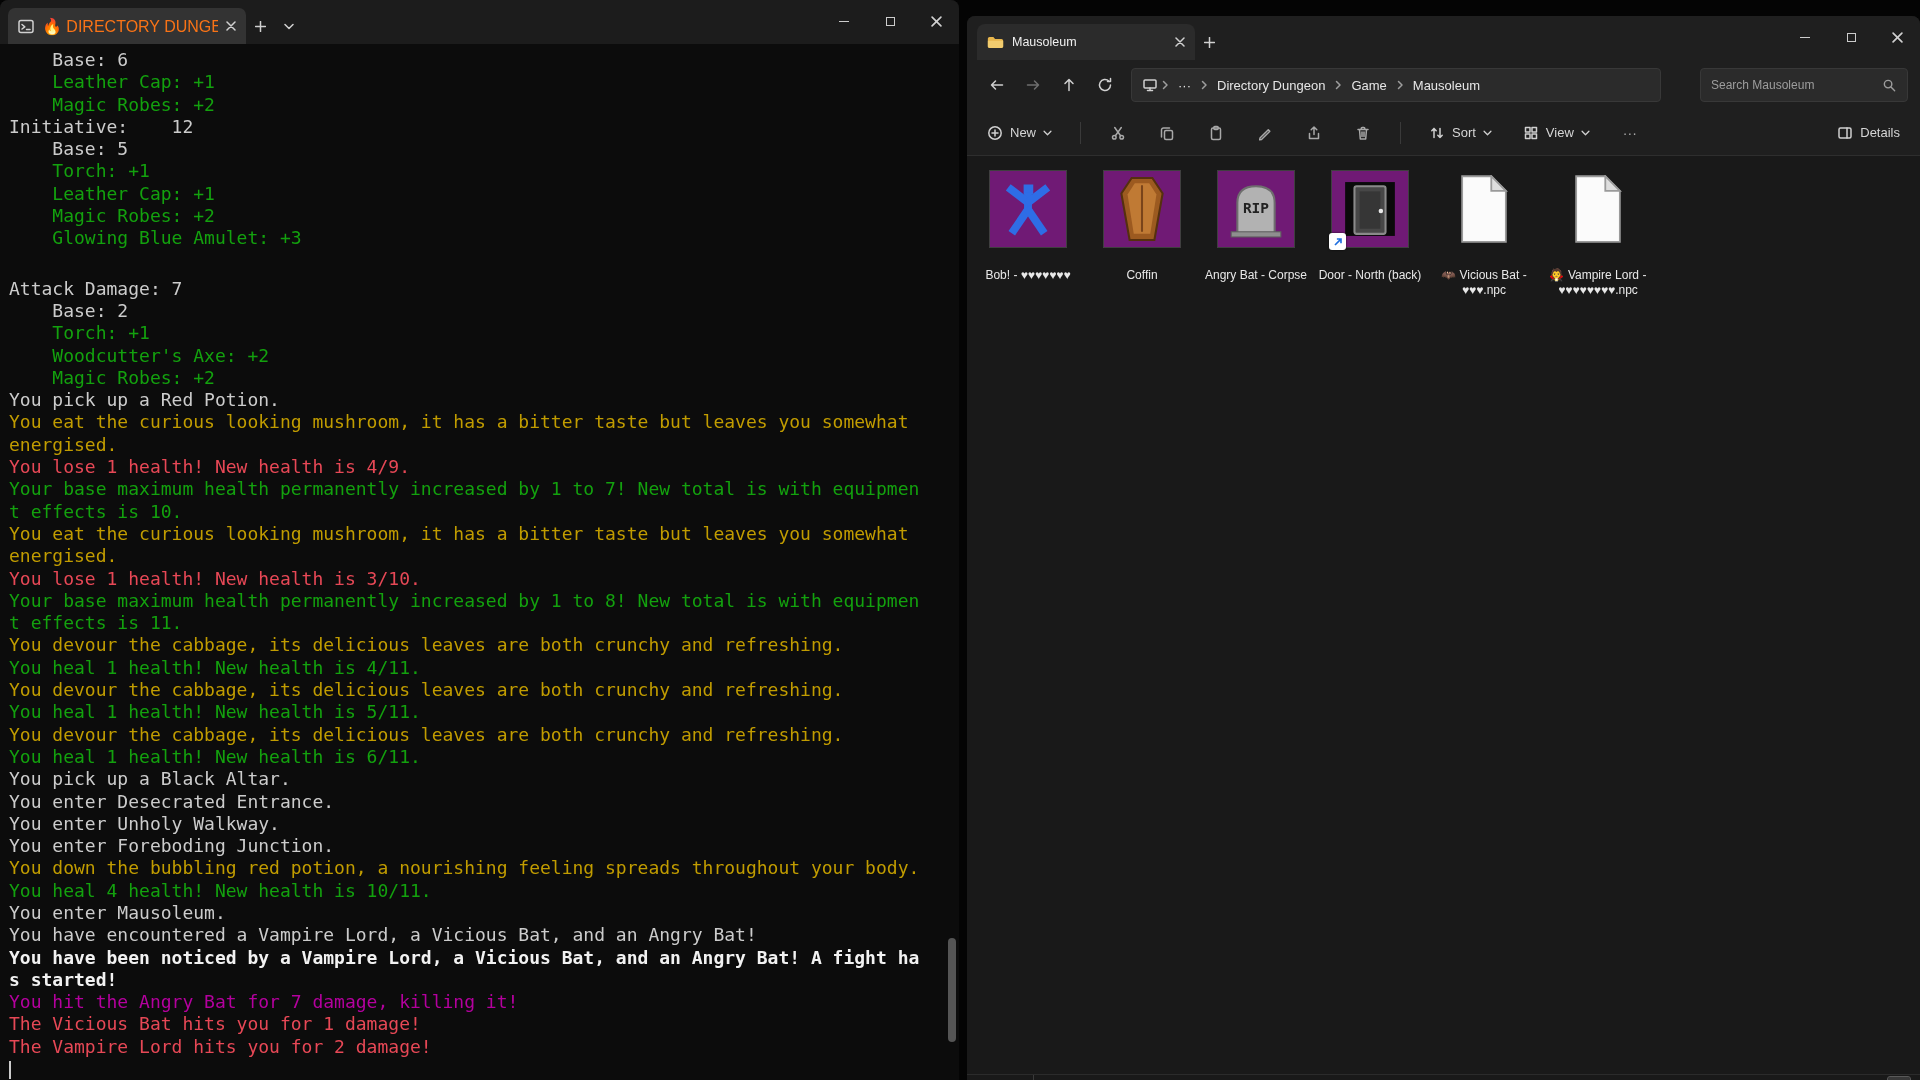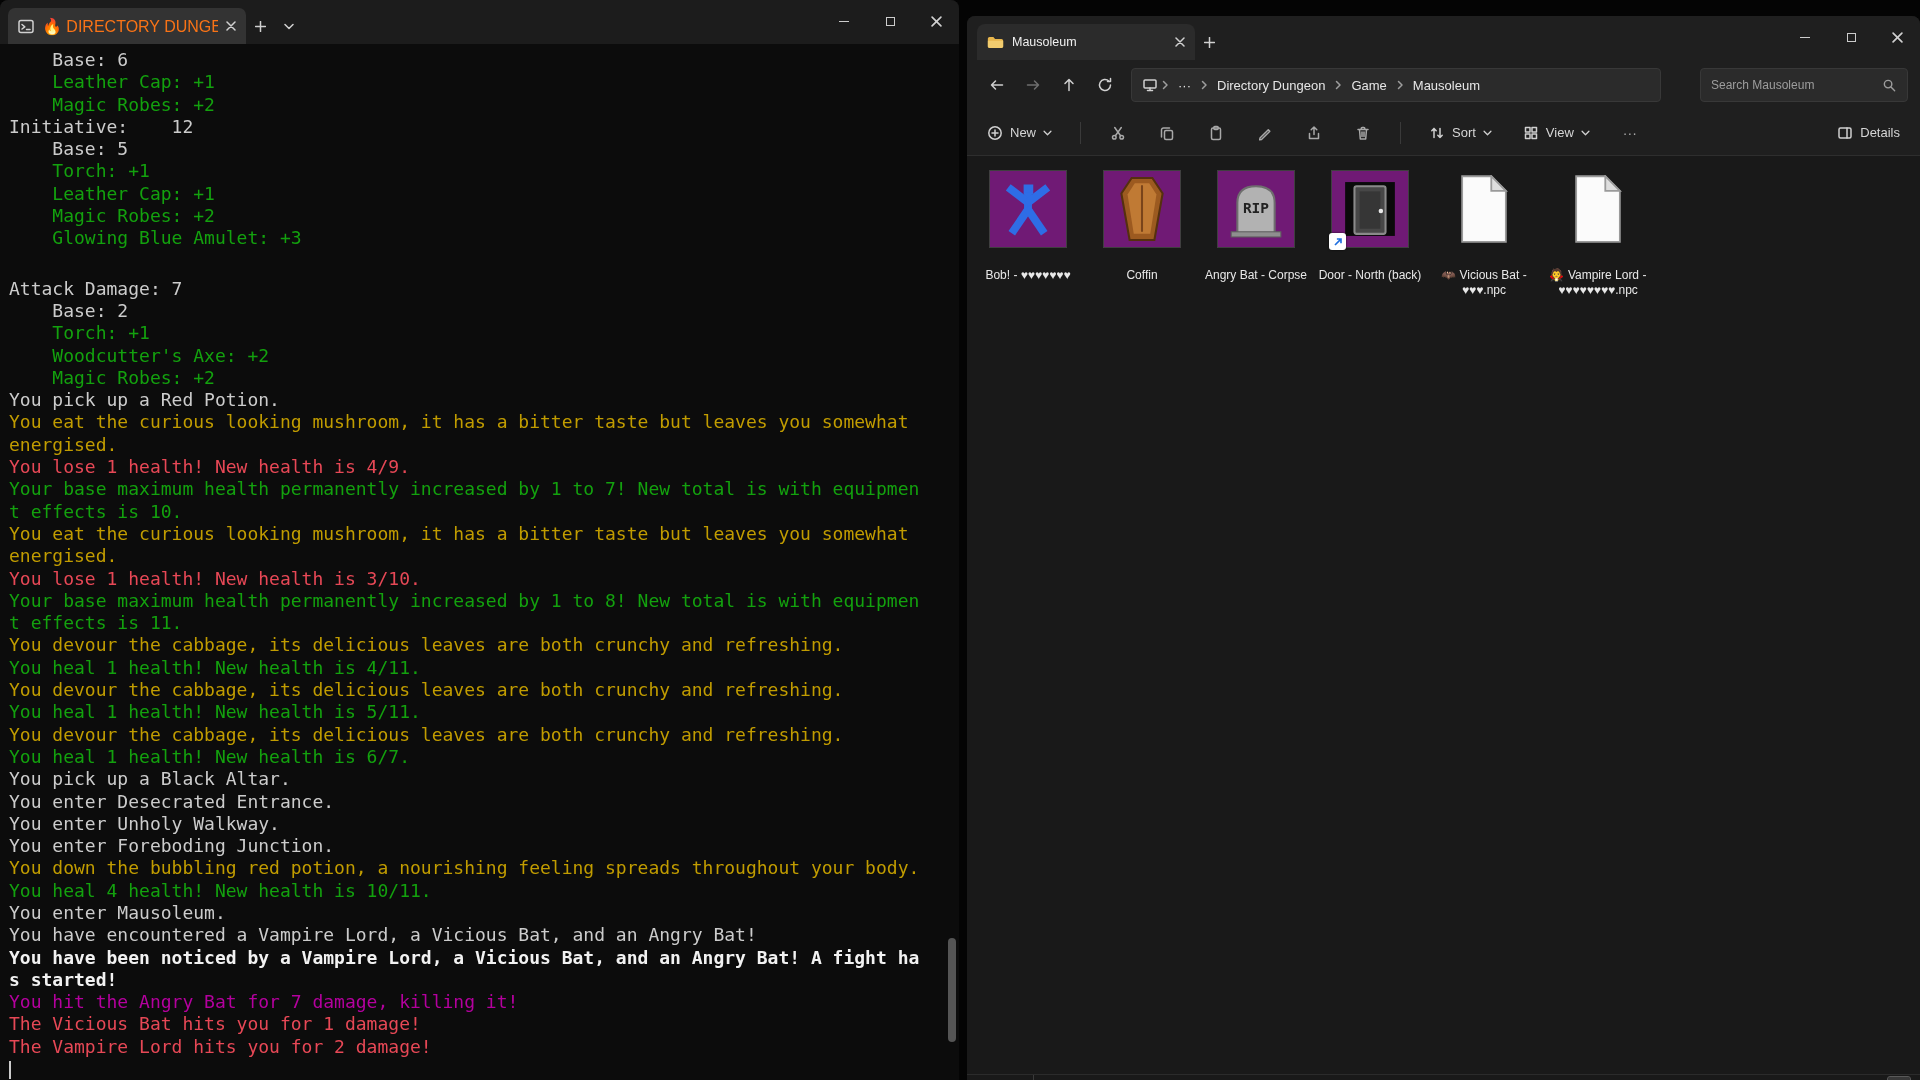--- a/index.html
+++ b/index.html
@@ -149,21 +149,21 @@
         <div class="term-line" style="color: rgb(193, 156, 0);">You eat the curious looking mushroom, it has a bitter taste but leaves you somewhat</div>
         <div class="term-line" style="color: rgb(193, 156, 0);">energised.</div>
         <div class="term-line" style="color: rgb(231, 72, 86);">You lose 1 health! New health is 3/10.</div>
         <div class="term-line" style="color: rgb(19, 161, 14);">Your base maximum health permanently increased by 1 to 8! New total is with equipmen</div>
         <div class="term-line" style="color: rgb(19, 161, 14);">t effects is 11.</div>
         <div class="term-line" style="color: rgb(193, 156, 0);">You devour the cabbage, its delicious leaves are both crunchy and refreshing.</div>
         <div class="term-line" style="color: rgb(19, 161, 14);">You heal 1 health! New health is 4/11.</div>
         <div class="term-line" style="color: rgb(193, 156, 0);">You devour the cabbage, its delicious leaves are both crunchy and refreshing.</div>
         <div class="term-line" style="color: rgb(19, 161, 14);">You heal 1 health! New health is 5/11.</div>
         <div class="term-line" style="color: rgb(193, 156, 0);">You devour the cabbage, its delicious leaves are both crunchy and refreshing.</div>
-        <div class="term-line" style="color: rgb(19, 161, 14);">You heal 1 health! New health is 6/7.</div>
+        <div class="term-line" style="color: rgb(19, 161, 14);">You heal 1 health! New health is 6/11.</div>
         <div class="term-line" style="color: rgb(204, 204, 204);">You pick up a Black Altar.</div>
         <div class="term-line" style="color: rgb(204, 204, 204);">You enter Desecrated Entrance.</div>
         <div class="term-line" style="color: rgb(204, 204, 204);">You enter Unholy Walkway.</div>
         <div class="term-line" style="color: rgb(204, 204, 204);">You enter Foreboding Junction.</div>
         <div class="term-line" style="color: rgb(193, 156, 0);">You down the bubbling red potion, a nourishing feeling spreads throughout your body.</div>
         <div class="term-line" style="color: rgb(19, 161, 14);">You heal 4 health! New health is 10/11.</div>
         <div class="term-line" style="color: rgb(204, 204, 204);">You enter Mausoleum.</div>
         <div class="term-line" style="color: rgb(204, 204, 204);">You have encountered a Vampire Lord, a Vicious Bat, and an Angry Bat!</div>
         <div class="term-line" style="color: rgb(242, 242, 242); font-weight: bold;">You have been noticed by a Vampire Lord, a Vicious Bat, and an Angry Bat! A fight ha</div>
         <div class="term-line" style="color: rgb(242, 242, 242); font-weight: bold;">s started!</div>

